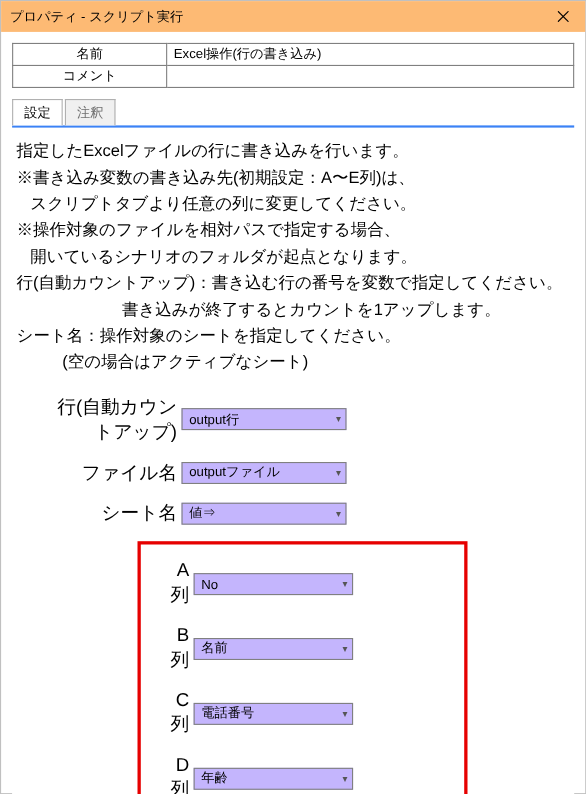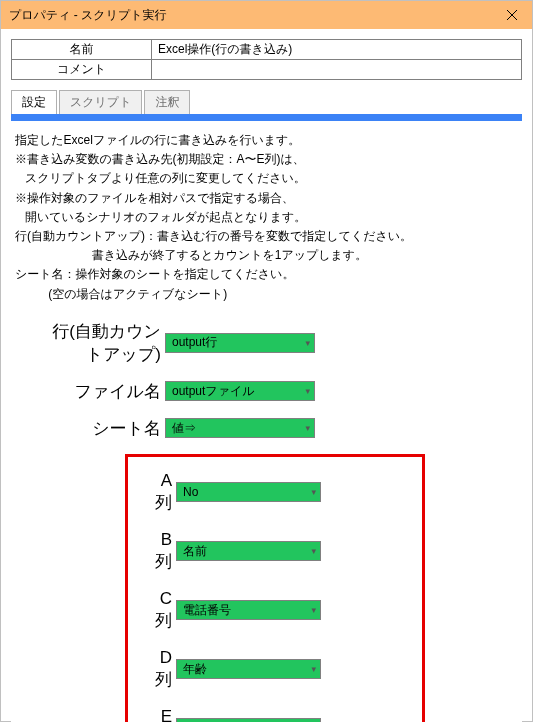--- a/index.html
+++ b/index.html
@@ -67,21 +67,21 @@
     .header-label {
       width: 140px;
       text-align: center;
       background: #ffffff;
     }
     .header-value {
       background: #ffffff;
     }
     .tabs {
       display: flex;
-      border-bottom: 7px solid #3b82f6;
+      border-bottom: 2px solid #3b82f6;
       margin-bottom: 4px;
     }
     .tab {
       padding: 3px 10px;
       border: 1px solid #b0b0b0;
       border-bottom: none;
       background: #f0f0f0;
       color: #707070;
       margin-right: 2px;
       cursor: pointer;
@@ -91,21 +91,21 @@
       background: #ffffff;
       color: #000;
     }
     .tab-content {
       flex: 1;
       padding: 6px 4px;
       background: #ffffff;
       overflow: auto;
     }
     .description {
-      font-size: 12px;
+      font-size: 15px;
       line-height: 1.6;
       margin-bottom: 16px;
     }
     .description div {
       white-space: pre;
     }
     .form-area {
       padding-left: 20px;
     }
     .form-row {
@@ -122,21 +122,21 @@
       width: 130px;
     }
     .form-label.narrow {
       width: 24px;
     }
     .select-box {
       display: flex;
       align-items: center;
       justify-content: space-between;
       border: 1px solid #808080;
-      background: #22c55e;
+      background: #c4b5fd;
       height: 20px;
       padding: 0 4px 0 6px;
       cursor: pointer;
     }
     .select-box.w160 {
       width: 150px;
     }
     .select-box.w150 {
       width: 145px;
     }
@@ -183,21 +183,20 @@
       </tr>
       <tr>
         <td class="header-label">コメント</td>
         <td class="header-value"></td>
       </tr>
     </tbody>
       </table>
 
     <div class="tabs">
       <div class="tab active">設定</div>
-      <div class="tab">スクリプト</div>
       <div class="tab">注釈</div>
     </div>
 
     <div class="tab-content">
       <div class="description">
         <div>指定したExcelファイルの行に書き込みを行います。</div>
         <div>※書き込み変数の書き込み先(初期設定：A〜E列)は、</div>
         <div>   スクリプトタブより任意の列に変更してください。</div>
         <div>※操作対象のファイルを相対パスで指定する場合、</div>
         <div>   開いているシナリオのフォルダが起点となります。</div>

